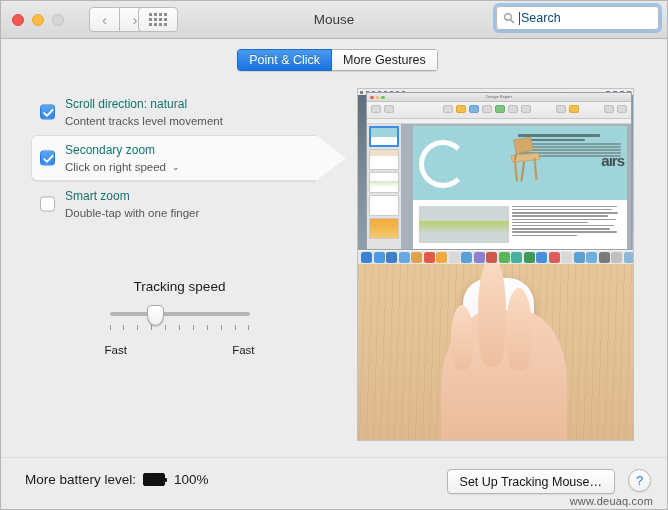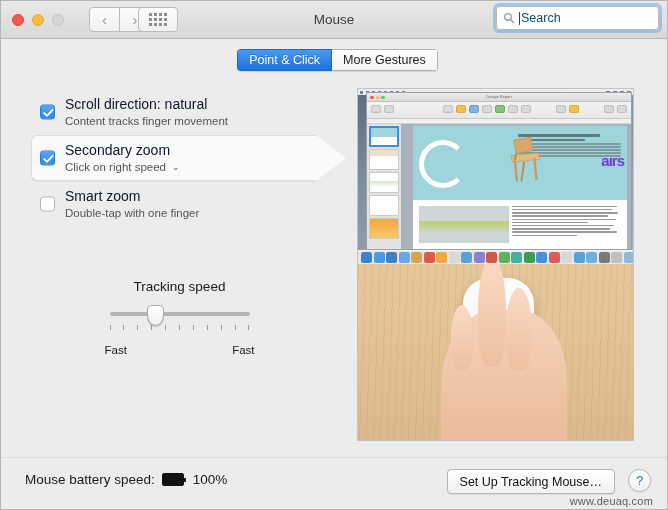--- a/index.html
+++ b/index.html
@@ -142,21 +142,21 @@
     background: linear-gradient(to bottom,#58a6f5,#2e86ef);
     border: 1px solid #2579d8;
   }
   .cbox.off {
     background: #fff;
     border: 1px solid #b4b4b4;
   }
   .cbox.on svg { display: block; }
 
   .opttext { position: relative; margin-left: 25px; }
-  .opttitle { font-size: 14px; color: #0f172a; line-height: 17px; }
+  .opttitle { font-size: 12px; color: #0f766e; line-height: 17px; }
   .optsub {
     font-size: 11.5px; color: #555; line-height: 16px;
     display: flex; align-items: center; gap: 6px;
   }
   .popchev { font-size: 9px; color: #555; }
 
   
   .sliderblock { position: absolute; left: 0; top: 278px; width: 345px; padding-left: 12px; }
   .slidertitle { text-align: center; font-size: 13.5px; color: #1a1a1a; }
   .sliderarea { position: relative; width: 140px; margin: 14px auto 0; height: 34px; }
@@ -269,21 +269,21 @@
   .pv-herotext b.w1 { width: 80%; } .pv-herotext b.w2 { width: 65%; }
   .pv-herotext span {
     display: block; height: 1.5px; background: #7e9ca0; margin-bottom: 1.5px; border-radius: 1px;
   }
   .pv-chair {
     position: absolute; left: 30%; top: 14%;
     width: 44%; height: 62%;
   }
   .pv-word {
     position: absolute; right: 3px; bottom: 42%;
-    font-size: 15px; font-weight: bold; color: #6d28d9; letter-spacing: -1px;
+    font-size: 15px; font-weight: bold; color: #404040; letter-spacing: -1px;
     opacity: .9;
   }
   .pv-lower { position: absolute; left: 0; right: 0; bottom: 0; height: 40%; background: #fff; display: flex; }
   .pv-photo {
     width: 42%; margin: 6px 3px 6px 6px;
     background: linear-gradient(to bottom,#cfd6d8 40%,#b9cf6a 40%,#cfd6d8 75%);
   }
   .pv-paras { flex: 1; margin: 6px 6px 6px 0; }
   .pv-paras i {
     display: block; height: 1.4px; background: #9a9a9a; margin-bottom: 1.8px; border-radius: 1px;
@@ -433,21 +433,21 @@
 
     <div class="optrow">
       <span class="cbox on">
         <svg viewBox="0 0 15 15" width="15" height="15">
           <path d="M3.2 7.6 L6 10.4 L11.6 4.3" fill="none" stroke="#fff" stroke-width="1.9" stroke-linecap="round" stroke-linejoin="round"></path>
         </svg>
       </span>
       <div class="opttext">
         <div class="opttitle">Scroll direction: natural</div>
         <div class="optsub">
-          <span>Content tracks finger movement</span>
+          <span>Content tracks level movement</span>
         </div>
       </div>
     </div>
 
     <div class="optrow selected">
       <span class="selbg">
         <span class="selbg-body"></span>
         <span class="selbg-arrow"></span>
       </span>
       <span class="cbox on">
@@ -642,21 +642,21 @@
       <span class="pv-hand">
         <span class="pv-finger pv-f1"></span>
         <span class="pv-finger pv-f2"></span>
         <span class="pv-finger pv-f3"></span>
       </span>
     </div>
   </div>
 
   <div class="bottombar">
     <div class="battery">
-      <span class="batlabel">Mouse battery speed:</span>
+      <span class="batlabel">More battery level:</span>
       <span class="baticon">
         <span class="batbody"></span>
         <span class="batnub"></span>
       </span>
       <span class="batpct">100%</span>
     </div>
 
     <div class="btn-setup">Set Up Tracking Mouse…</div>
     <div class="btn-help">?</div>
     <div class="watermark">www.deuaq.com</div>

